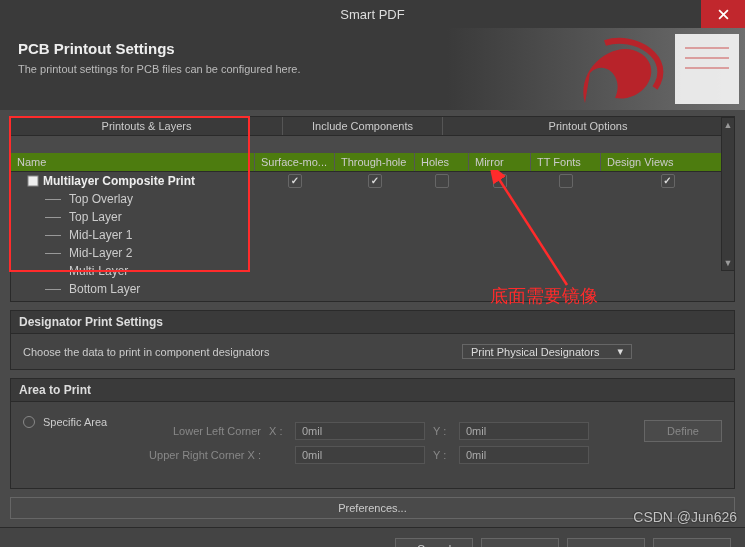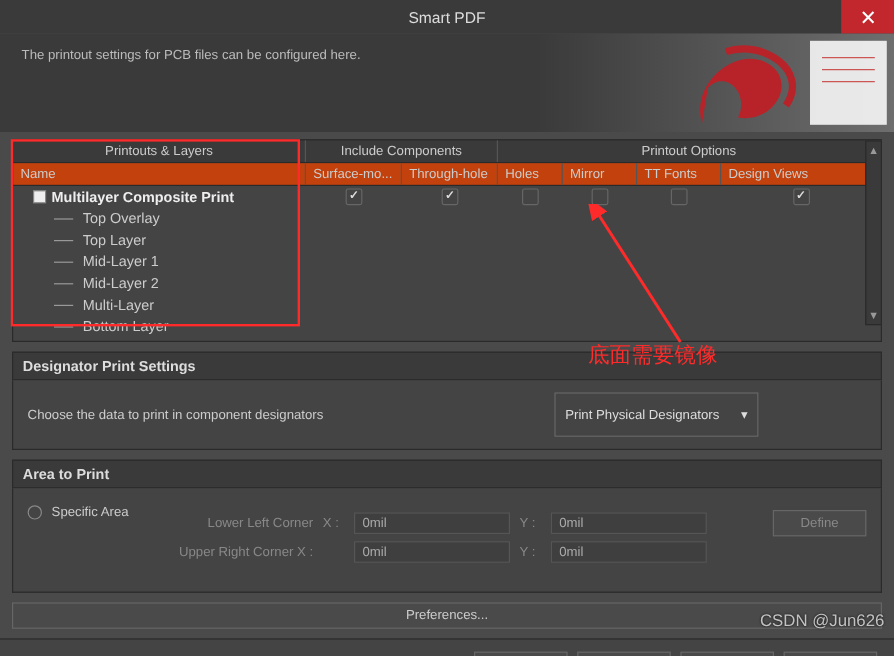--- a/index.html
+++ b/index.html
@@ -13,41 +13,41 @@
 .banner { height: 82px; background: linear-gradient(to right, #3a3a3a 0%, #3a3a3a 60%, #6e6e6e 100%); padding: 12px 18px; position: relative; overflow: hidden; }
 .banner h1 { color: #eee; font-size: 15px; font-weight: bold; margin-bottom: 6px; }
 .banner p { color: #bbb; font-size: 11px; }
 .banner-art { position: absolute; right: 0; top: 0; width: 200px; height: 82px; }
 
 .content { padding: 6px 10px 0 10px; }
 
 .grid-headers { display: flex; background: #3a3a3a; border: 1px solid #2a2a2a; }
 .grid-headers .hcell { padding: 3px 6px; font-size: 11px; color: #ccc; border-right: 1px solid #555; text-align: center; }
 
-.grid-subheaders { display: flex; background: #c2410c; border: 1px solid #2a2a2a; border-top: none; }
+.grid-subheaders { display: flex; background: #4d7c0f; border: 1px solid #2a2a2a; border-top: none; margin-top: 17px; }
 .grid-subheaders .hcell { padding: 3px 6px; font-size: 11px; color: #ccc; border-right: 1px solid #555; overflow: hidden; white-space: nowrap; text-overflow: ellipsis; }
 
 .grid-body { background: #444; border: 1px solid #2a2a2a; border-top: none; height: 130px; overflow-y: auto; position: relative; }
 .grid-row { display: flex; align-items: center; height: 18px; }
 .grid-row.main { font-weight: bold; color: #eee; }
 .grid-row .namecell { width: 244px; padding-left: 16px; display: flex; align-items: center; gap: 4px; }
 .grid-row .ckcell { display: flex; justify-content: center; align-items: center; }
 .child-line { width: 16px; height: 1px; background: #999; margin-left: 18px; margin-right: 4px; }
 
 .redbox { position: absolute; border: 2px solid #ff2b2b; pointer-events: none; }
 .redbox1 { left: 9px; top: 116px; width: 241px; height: 156px; }
 .arrow-svg { position: absolute; pointer-events: none; left: 472px; top: 170px; }
 .redtext { position: absolute; color: #ff2b2b; font-size: 18px; left: 490px; top: 284px; font-family: "SimHei","Microsoft YaHei",sans-serif; }
 
 .section-hdr { background: #3a3a3a; color: #ddd; font-weight: bold; font-size: 12px; padding: 4px 8px; margin-top: 8px; border: 1px solid #2a2a2a; }
 .section-body { background: #444; border: 1px solid #2a2a2a; border-top: none; padding: 10px 12px; }
 
 .designator-row { display: flex; align-items: center; gap: 40px; }
 .designator-row .lbl { color: #ccc; font-size: 11px; }
-.dropdown { display: flex; align-items: center; background: #444; border: 1px solid #666; padding: 11px 8px; width: 170px; justify-content: space-between; color: #ddd; font-size: 11px; }
+.dropdown { display: flex; align-items: center; background: #444; border: 1px solid #666; padding: 0 8px; width: 170px; justify-content: space-between; color: #ddd; font-size: 11px; }
 
 .area-body { padding: 8px 12px 14px 12px; }
 .radio-row { display: flex; align-items: center; gap: 8px; margin: 6px 0; color: #ccc; font-size: 11px; }
 .radio { width: 12px; height: 12px; border-radius: 50%; border: 1px solid #888; display: inline-flex; align-items: center; justify-content: center; }
 .radio.checked::after { content: ""; width: 6px; height: 6px; border-radius: 50%; background: #ddd; }
 .corner-row { display: flex; align-items: center; gap: 8px; margin: 4px 0 4px 30px; }
 .corner-lbl { width: 130px; text-align: right; color: #888; font-size: 11px; }
 .coord-lbl { color: #888; font-size: 11px; width: 18px; }
 .coord-input { background: #3f3f3f; border: 1px solid #555; color: #aaa; padding: 2px 6px; width: 130px; font-size: 11px; }
 .define-btn { margin-left: auto; }
@@ -71,34 +71,35 @@
 <div class="titlebar">
   <div class="titlebar-title">Smart PDF</div>
   <div class="close-btn">
     <svg viewBox="0 0 10 10">
         <path d="M1 1 L9 9 M9 1 L1 9" stroke="#fff" stroke-width="1.6"></path>
       </svg>
   </div>
 </div>
 
 <div class="banner">
+  <h1>PCB Printout Settings</h1>
   <p>The printout settings for PCB files can be configured here.</p>
   <svg class="banner-art" viewBox="0 0 200 82">
     <rect x="130" y="6" width="64" height="70" fill="#fff" opacity="0.85"></rect>
     <line x1="140" y1="20" x2="184" y2="20" stroke="#c55" stroke-width="1"></line>
     <line x1="140" y1="30" x2="184" y2="30" stroke="#c55" stroke-width="1"></line>
     <line x1="140" y1="40" x2="184" y2="40" stroke="#c55" stroke-width="1"></line>
     <path d="M 40 75 C 30 40, 70 10, 95 25 C 120 40, 100 75, 70 70 C 80 50, 60 30, 45 45 Z" fill="#b8232a"></path>
     <path d="M 60 15 C 90 5, 130 30, 110 60" stroke="#b8232a" stroke-width="6" fill="none"></path>
   </svg>
 </div>
 
 <div class="content">
   <div class="grid-headers">
-    <div class="hcell" style="width:244px">Printouts &amp; Layers</div>
+    <div class="hcell" style="width:272px">Printouts &amp; Layers</div>
     <div class="hcell" style="width:160px">Include Components</div>
     <div class="hcell" style="flex:1">Printout Options</div>
   </div>
   <div class="grid-subheaders">
     <div class="hcell" style="width:244px;text-align:left">Name</div>
     <div class="hcell" style="width:80px">Surface-mo...</div>
     <div class="hcell" style="width:80px">Through-hole</div>
     <div class="hcell" style="width:54px">Holes</div>
     <div class="hcell" style="width:62px">Mirror</div>
     <div class="hcell" style="width:70px">TT Fonts</div>

